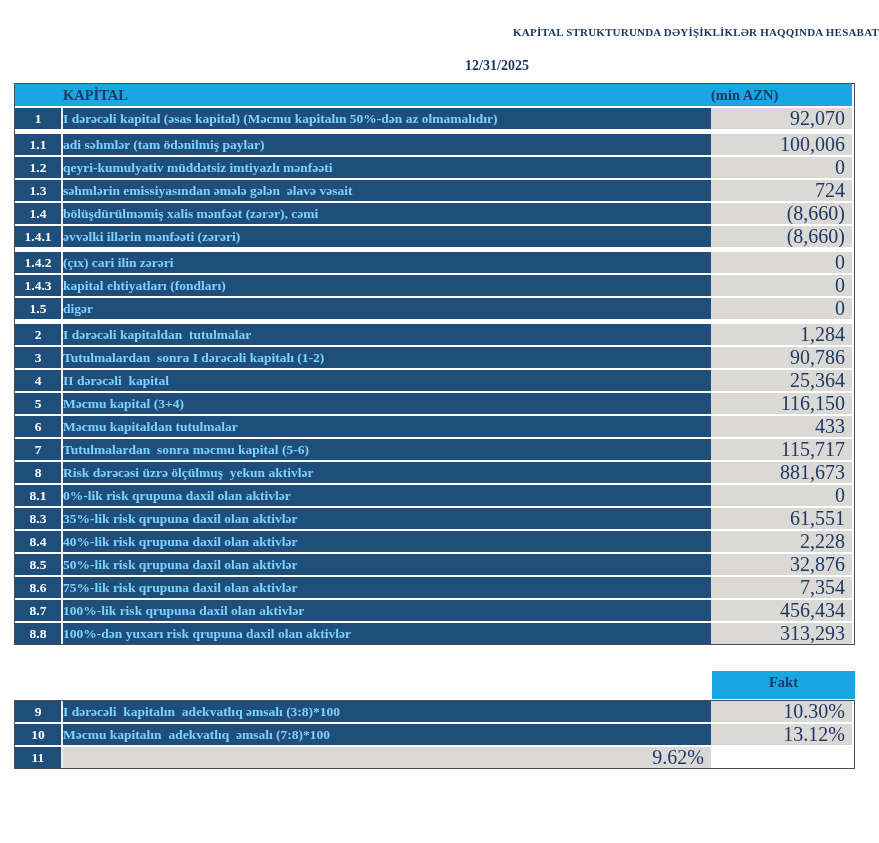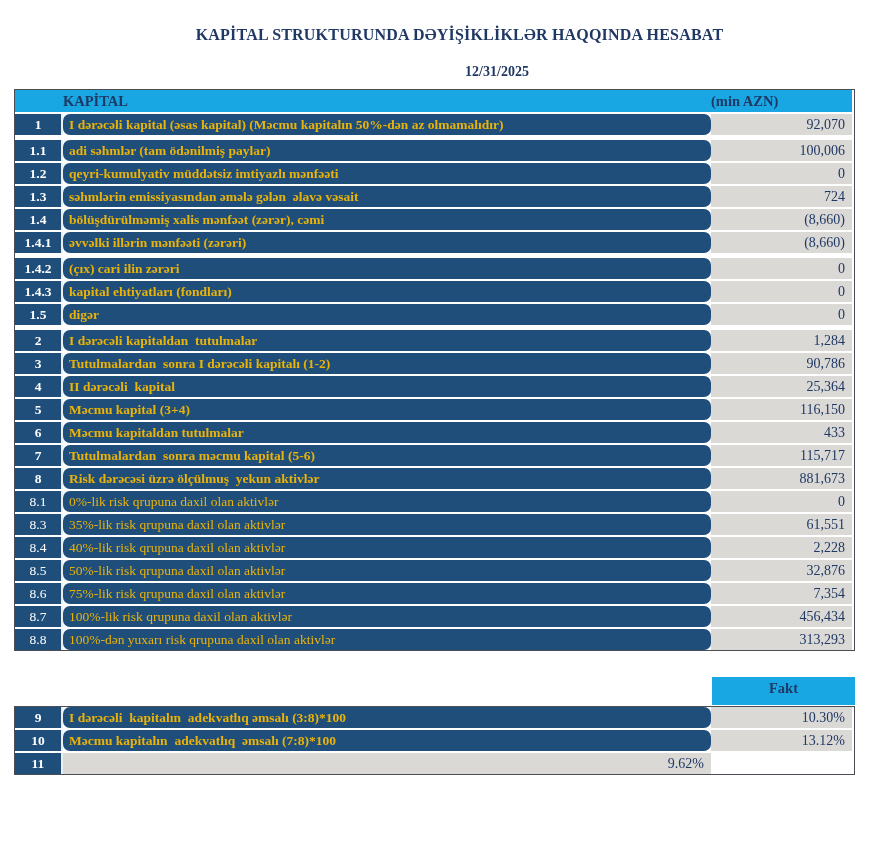--- a/index.html
+++ b/index.html
@@ -12,22 +12,22 @@
   * { box-sizing: border-box; }
   html, body {
     margin: 0; padding: 0;
     width: 879px; height: 843px;
     background: #ffffff;
     font-family: "Liberation Serif", serif;
   }
   .title {
     margin-top: 26px;
     padding-left: 40px;
-    text-align: center;
-    font-size: 16px;
+    text-align: right;
+    font-size: 11px;
     font-weight: bold;
     color: var(--text-navy);
     letter-spacing: 0.2px;
   }
   .date {
     margin-top: 20px;
     padding-left: 115px;
     text-align: center;
     font-size: 14px;
     font-weight: bold;
@@ -60,36 +60,34 @@
   .num {
     background: var(--navy);
     color: #ffffff;
     font-weight: bold;
     font-size: 13.5px;
     text-align: center;
     border-right: 2px solid #eceded;
   }
   .desc {
     background: var(--navy);
-    color: #eab308;
+    color: #7dd3fc;
     font-weight: bold;
     font-size: 13.5px;
-    padding-left: 6px;
     white-space: pre;
-    border-radius: 7px;
   }
   .val {
     background: var(--gray);
     color: var(--text-navy);
     font-weight: normal;
-    font-size: 14px;
+    font-size: 20px;
     text-align: right;
     padding-right: 7px;
   }
-  .row.light .num, .row.light .desc { font-weight: normal; }
+  .row.light .num, .row.light .desc { font-weight: bold; }
   .fakt-row {
     margin: 26px 0 0 14px;
     width: 841px;
     display: grid;
     grid-template-columns: 698px 143px;
   }
   .fakt-cell {
     background: var(--cyan);
     color: var(--text-navy);
     font-weight: bold;

